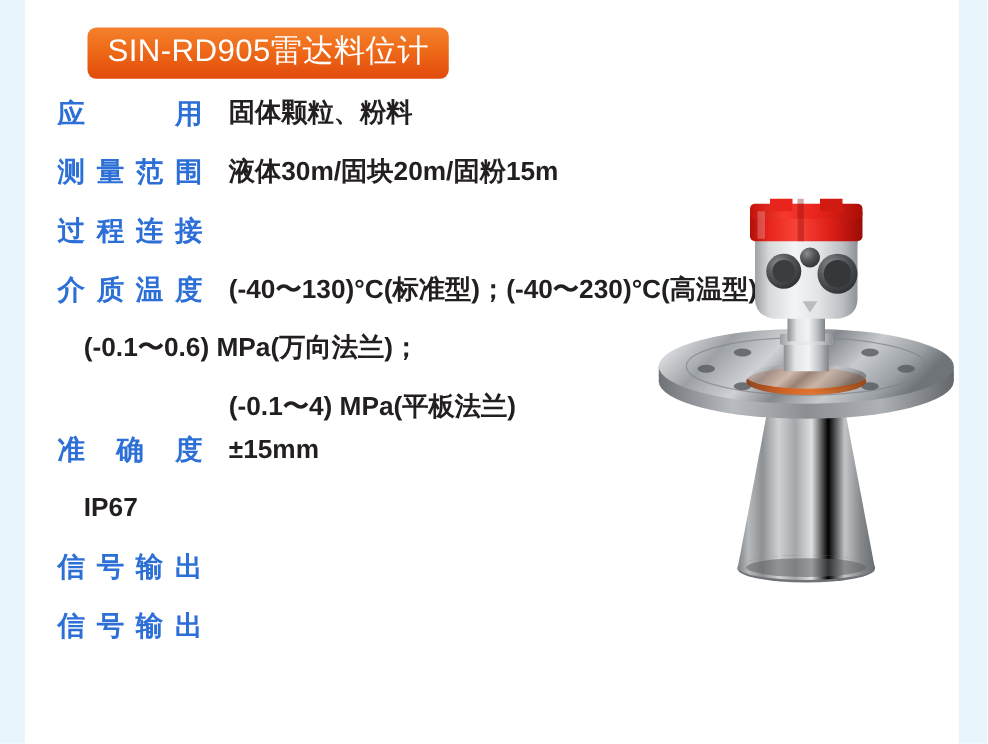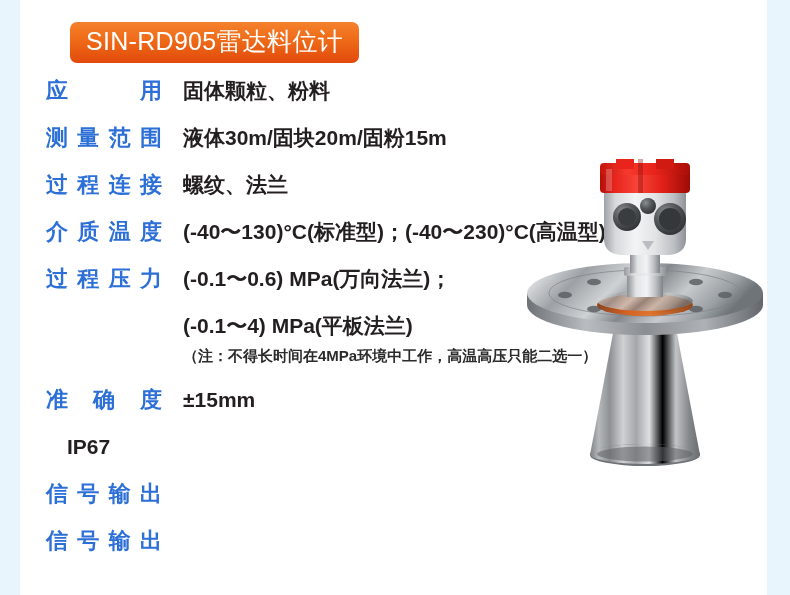--- a/index.html
+++ b/index.html
@@ -124,42 +124,36 @@
       <div class="spec-value">固体颗粒、粉料</div>
     </div>
 
     <div class="spec-row">
       <div class="spec-label">测量范围</div>
       <div class="spec-value">液体30m/固块20m/固粉15m</div>
     </div>
 
     <div class="spec-row">
       <div class="spec-label">过程连接</div>
-      <div class="spec-value">螺纹、法兰</div>
     </div>
 
     <div class="spec-row">
       <div class="spec-label">介质温度</div>
       <div class="spec-value">(-40〜130)°C(标准型)；(-40〜230)°C(高温型)</div>
     </div>
 
     <div class="spec-row">
-      <div class="spec-label">过程压力</div>
       <div class="spec-value">(-0.1〜0.6) MPa(万向法兰)；</div>
     </div>
 
     <div class="spec-row tight">
       <div class="spec-label blank"></div>
       <div class="spec-value">(-0.1〜4) MPa(平板法兰)</div>
     </div>
 
-    <div class="spec-row note-row">
-      <div class="spec-label blank"></div>
-      <div class="spec-value note">（注：不得长时间在4MPa环境中工作，高温高压只能二选一）</div>
-    </div>
 
     <div class="spec-row">
       <div class="spec-label">准 确 度</div>
       <div class="spec-value">±15mm</div>
     </div>
 
     <div class="spec-row">
       <div class="spec-value">IP67</div>
     </div>
 

